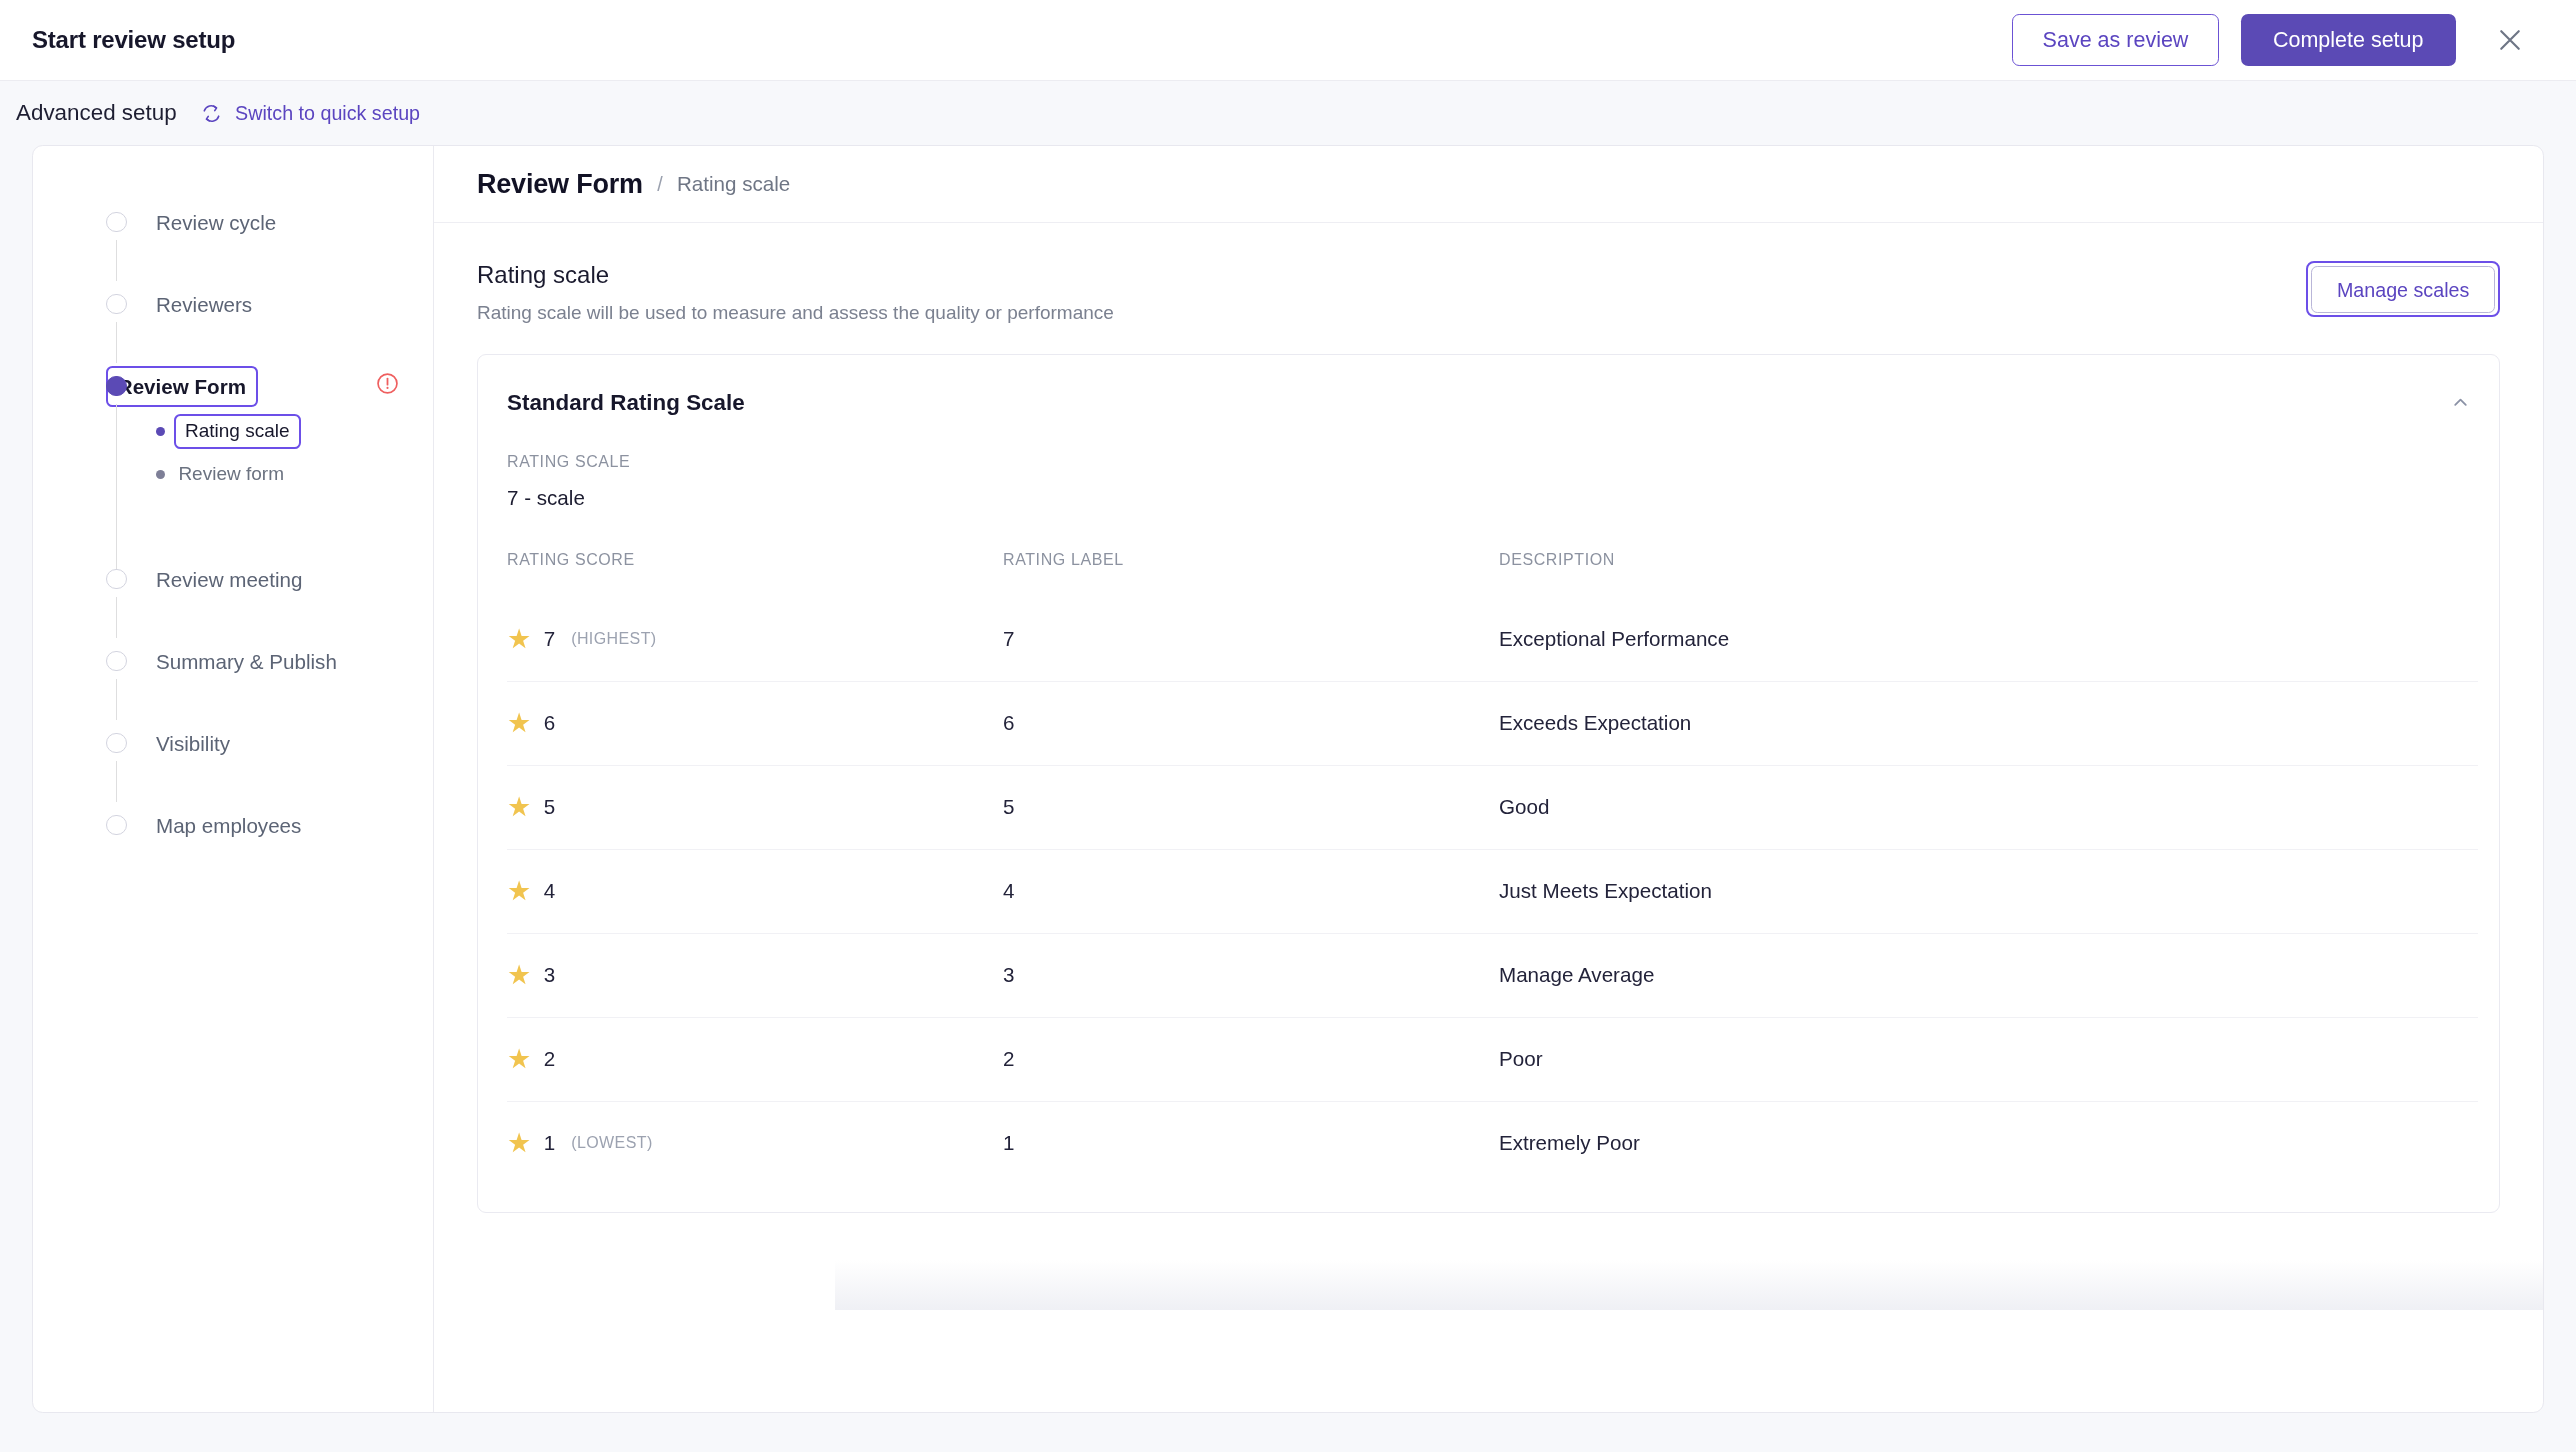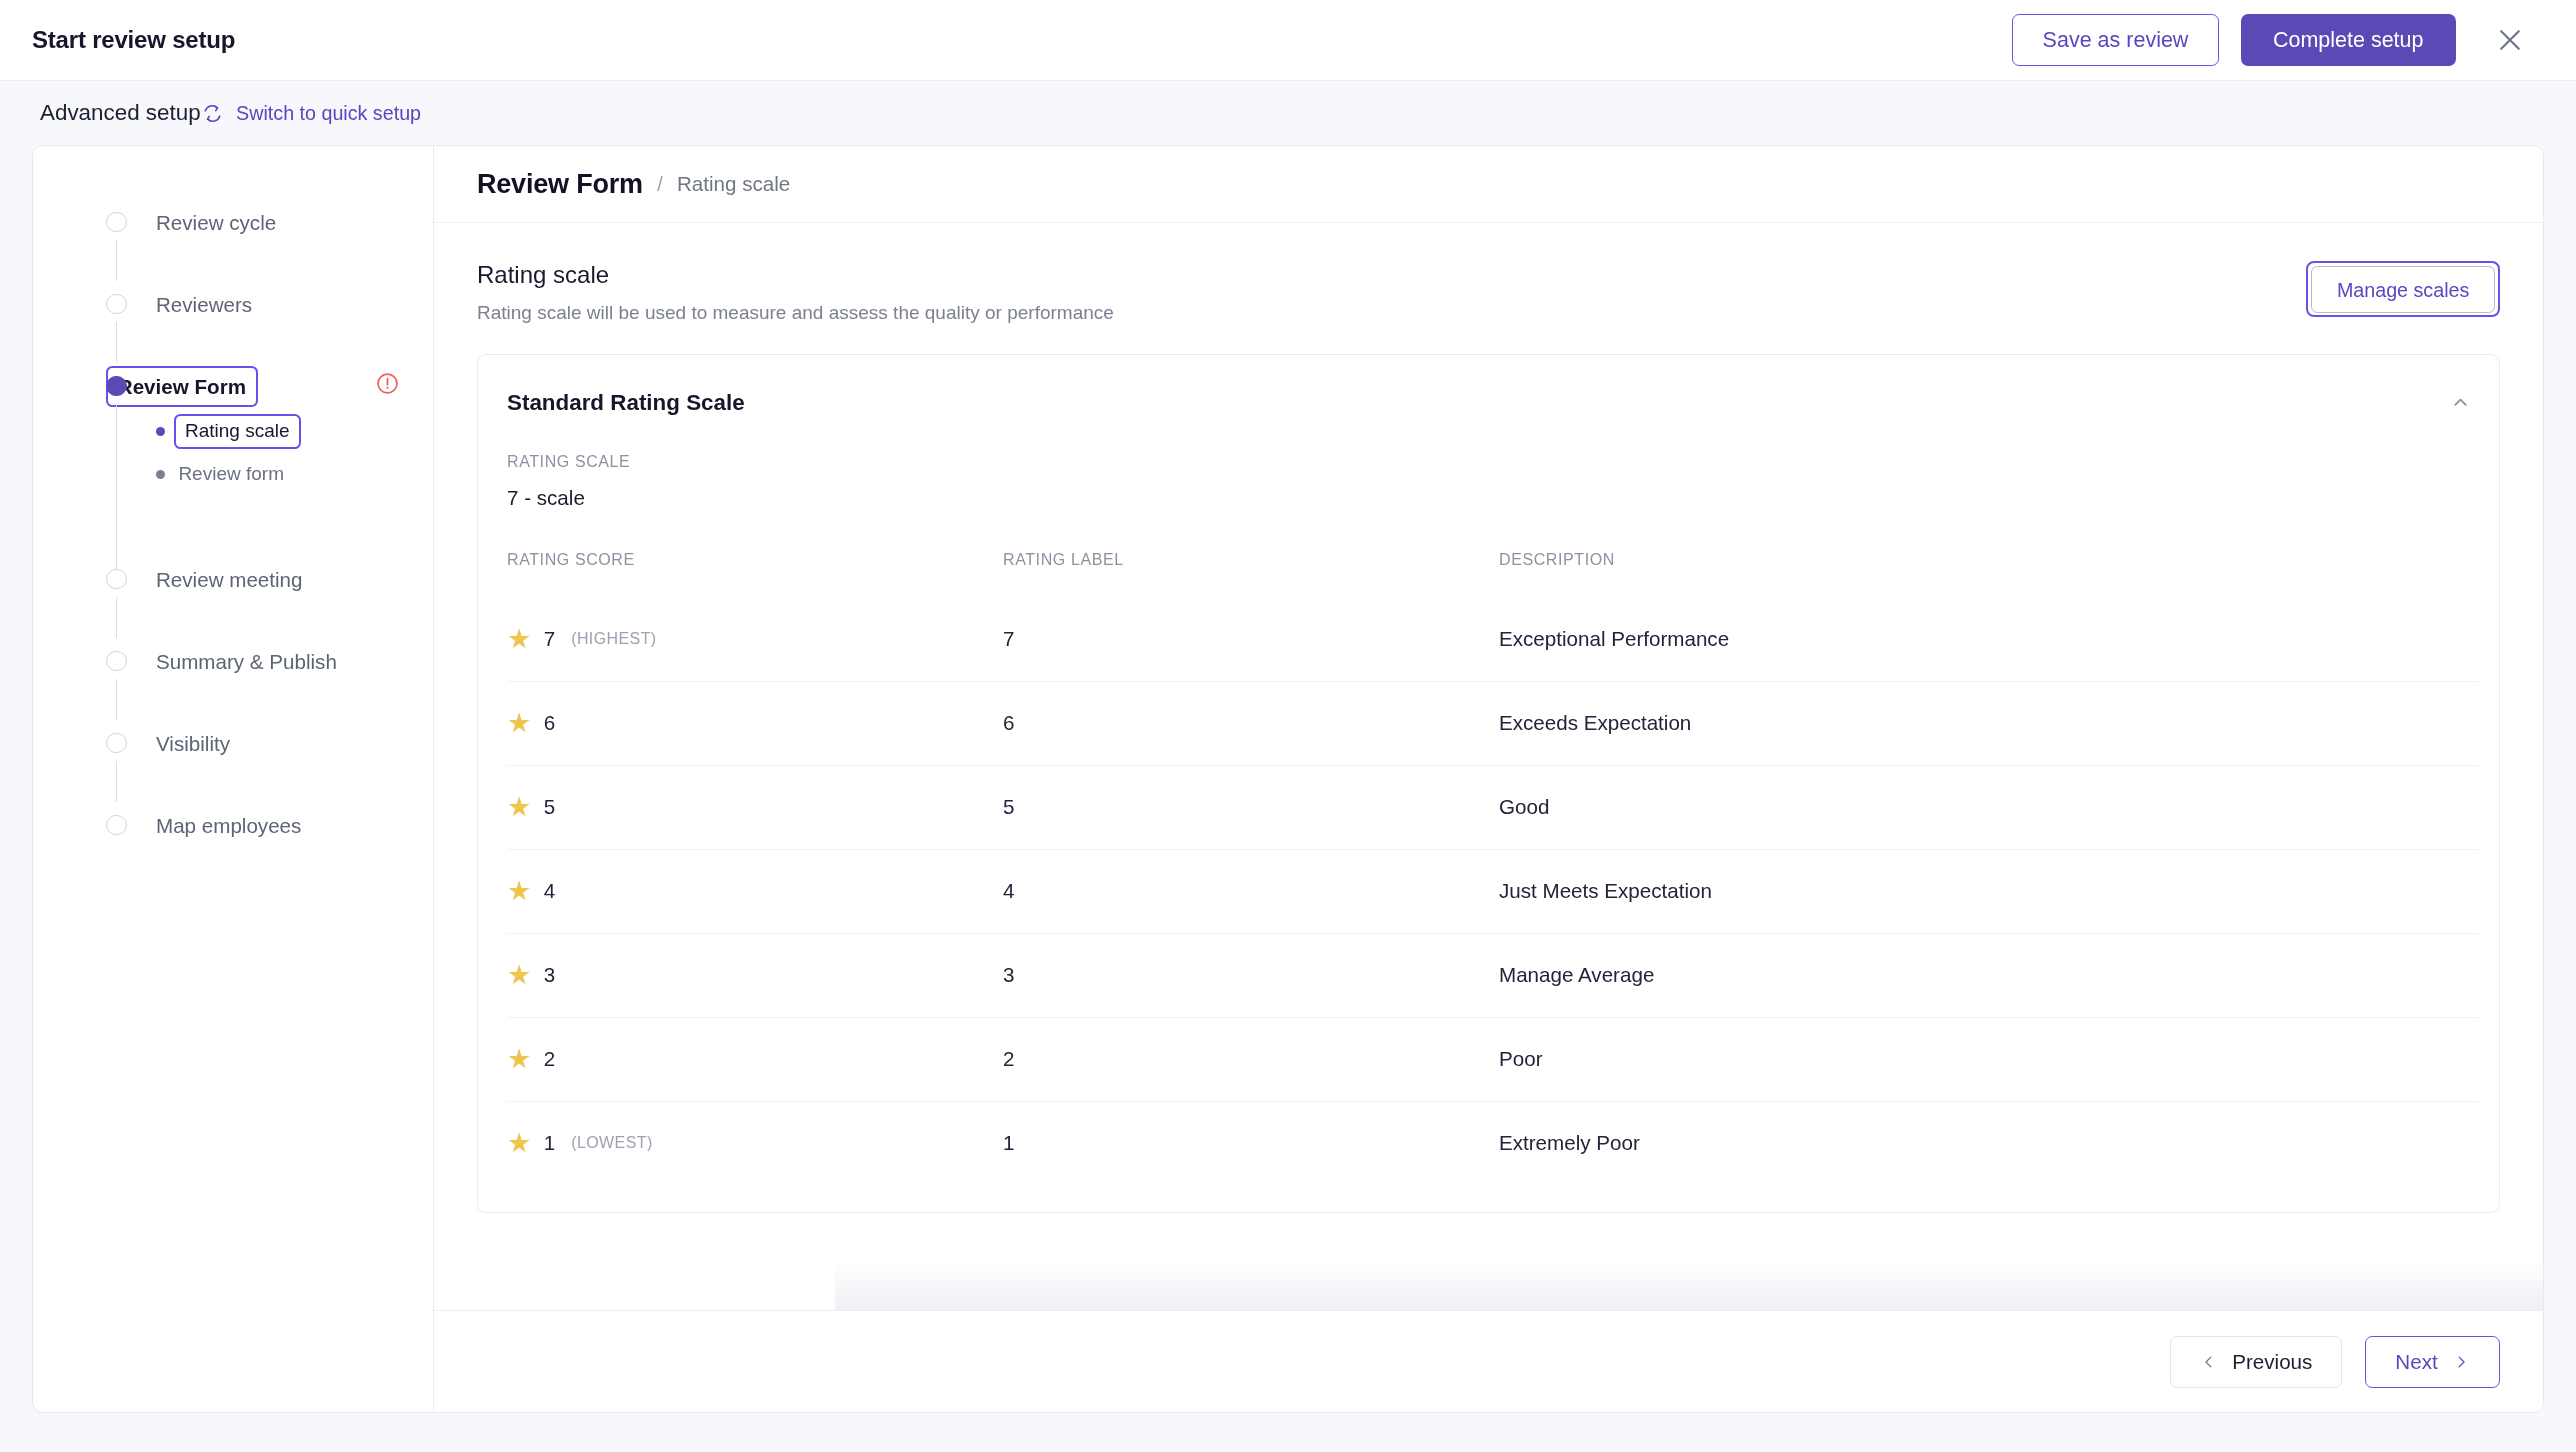--- a/index.html
+++ b/index.html
@@ -60,21 +60,22 @@
     display: flex; align-items: center; justify-content: center;
     background: transparent; border: none;
     margin-left: 9px;
   }
 
   
   #subheader {
     height: 64px;
     display: flex;
     align-items: center;
-    padding: 0 40px;
+    padding: 0 16px;
+    gap: 23px;
     background: #f7f8fb;
   }
   #subheader-title {
     font-size: 22.4px;
     color: #1e1e32;
   }
   #switch-quick-setup {
     display: flex;
     align-items: center;
     gap: 12.5px;
@@ -615,32 +616,14 @@
                 <td>Extremely Poor</td>
               </tr>
             </tbody>
         </table>
       </div>
     </div>
 
     <div id="footer-shadow"></div>
   </div>
 
-  <div id="panel-footer">
-    <button class="btn" id="prev-btn">
-      <span class="chev">
-        <svg width="18" height="18" viewBox="0 0 24 24">
-          <path d="M14.5 5.5 L8 12 L14.5 18.5" stroke="#6b7280" stroke-width="1.7" fill="none" stroke-linecap="round" stroke-linejoin="round"></path>
-        </svg>
-      </span>
-      <span>Previous</span>
-    </button>
-    <button class="btn" id="next-btn">
-      <span>Next</span>
-      <span class="chev">
-        <svg width="18" height="18" viewBox="0 0 24 24">
-          <path d="M9.5 5.5 L16 12 L9.5 18.5" stroke="#5b45c0" stroke-width="1.7" fill="none" stroke-linecap="round" stroke-linejoin="round"></path>
-        </svg>
-      </span>
-    </button>
-  </div>
 </div>
 
 
 </body></html>

